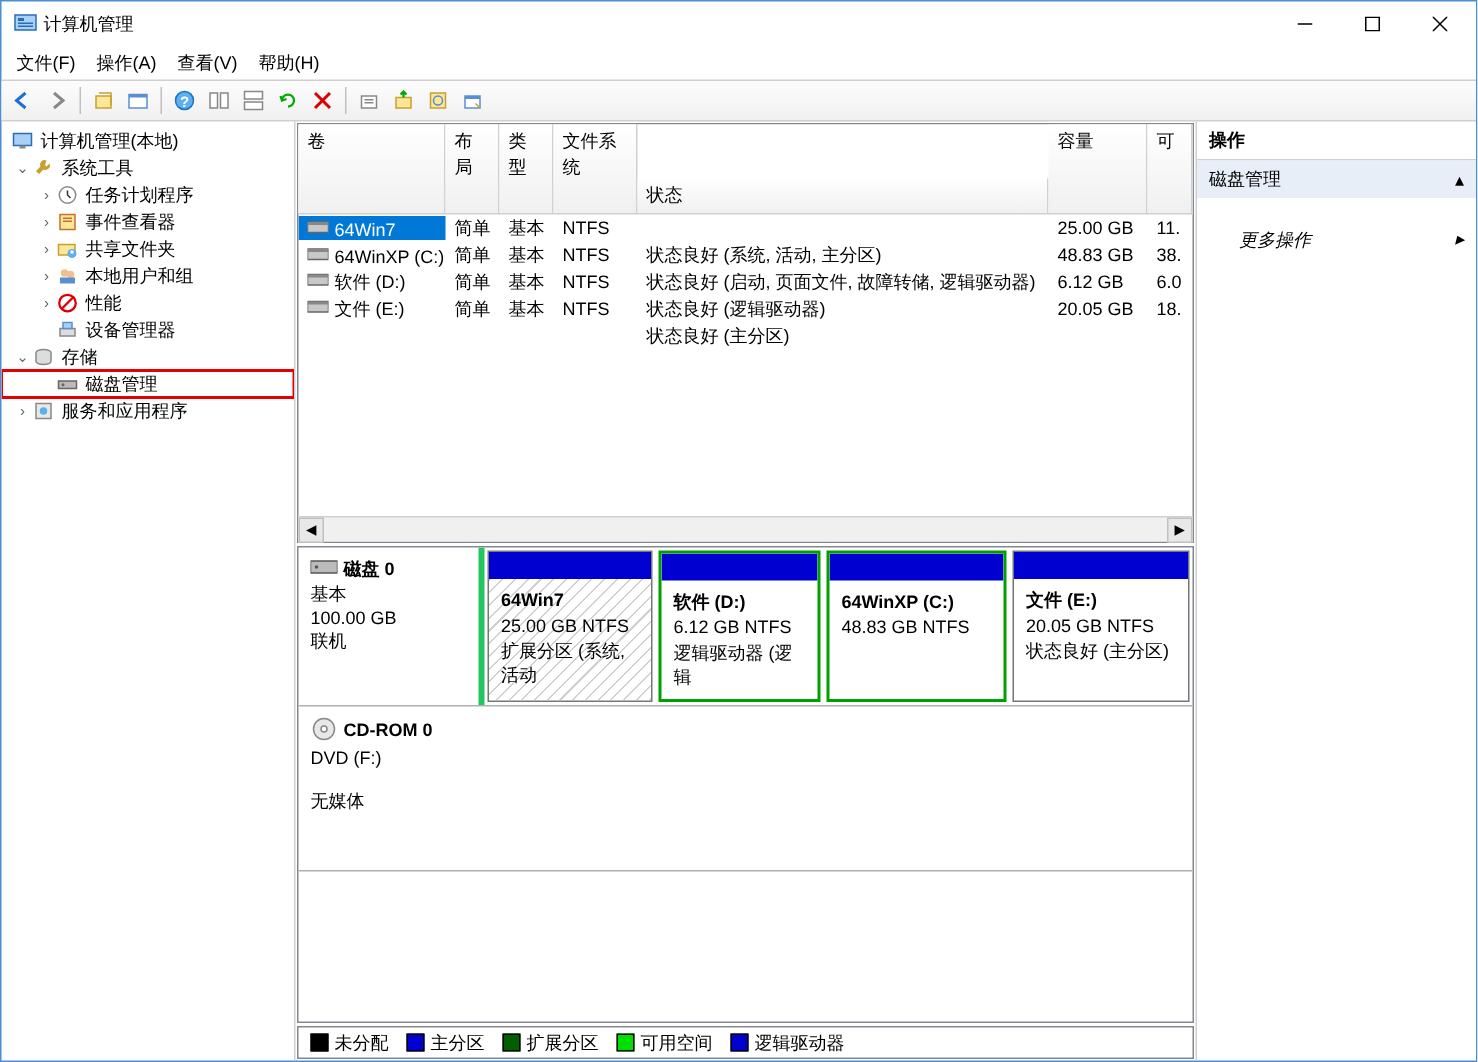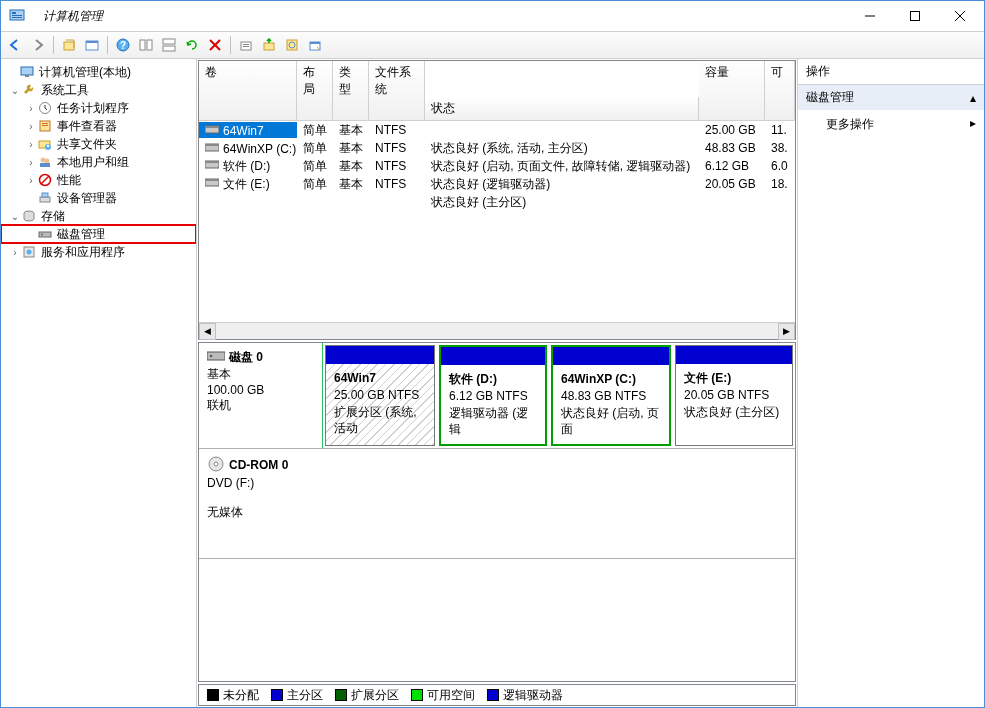--- a/index.html
+++ b/index.html
@@ -1,20 +1,20 @@
 <!DOCTYPE html>
 <html><head>
 <meta charset="utf-8">
 <style>
 * { box-sizing: border-box; margin: 0; padding: 0; }
 body { font-family: "Microsoft YaHei", "Segoe UI", sans-serif; font-size: 12px; background: #fff; width: 985px; height: 708px; overflow: hidden; }
 .window { border: 1px solid #4a8ed6; width: 985px; height: 708px; display: flex; flex-direction: column; }
 .titlebar { height: 30px; display: flex; align-items: center; padding: 0 2px 0 8px; }
 .titlebar .app-icon svg { width: 16px; height: 16px; }
-.titlebar .title { margin-left: 18px; flex: 1; font-style: italic; }
+.titlebar .title { margin-left: 4px; flex: 1; }
 .win-controls { display: flex; }
 .win-btn { width: 45px; height: 29px; display: flex; align-items: center; justify-content: center; cursor: default; }
 
 .menubar { height: 22px; display: flex; align-items: center; padding: 0 4px; gap: 2px; }
 .menu-item { padding: 2px 6px; }
 
 .toolbar { height: 28px; border-top: 1px solid #d0d0d0; border-bottom: 1px solid #d0d0d0; display: flex; align-items: center; padding: 0 4px; gap: 3px; background: linear-gradient(#fdfdfd,#f0f0f0); }
 .tool-btn { width: 20px; height: 20px; display: flex; align-items: center; justify-content: center; border: 1px solid transparent; }
 .tool-sep { width: 1px; height: 18px; background: #c0c0c0; margin: 0 2px; }
 
@@ -34,38 +34,38 @@
 .vol-row { display: flex; height: 18px; align-items: center; }
 .vol-row .cell { padding: 0 6px; white-space: nowrap; overflow: hidden; }
 .vol-row.selected .cell.first { background: #0078d7; color: #fff; }
 .vol-icon { width: 16px; height: 14px; display: inline-flex; align-items: center; margin-right: 2px; }
 .hscroll { height: 17px; background: #f0f0f0; border-top: 1px solid #d0d0d0; display: flex; align-items: center; }
 .hscroll .arr { width: 17px; height: 17px; display: flex; align-items: center; justify-content: center; border: 1px solid #c0c0c0; background: #e8e8e8; font-size: 9px; }
 .hscroll .track { flex: 1; }
 
 .disk-pane { flex: 1; border: 1px solid #828790; margin: 1px; overflow: auto; }
 .disk-row { display: flex; border-bottom: 1px solid #b0b0b0; }
-.disk-info { width: 128px; padding: 6px 8px; border-right: 1px solid #22c55e; }
+.disk-info { width: 128px; padding: 6px 8px; border-right: 4px solid #22c55e; }
 .disk-info .dicon { display: inline-block; vertical-align: middle; margin-right: 4px; }
 .disk-info .dname { font-weight: bold; }
 .parts { flex: 1; display: flex; padding: 0; }
 .part { border: 1px solid #767676; margin: 2px; display: flex; flex-direction: column; overflow: hidden; }
 .part .part-head { height: 18px; background: #0000d0; }
 .part .part-body { padding: 6px 8px; flex: 1; font-size: 12px; line-height: 1.4; }
 .part.hatched .part-body { background-image: repeating-linear-gradient(135deg,#d0d0d0 0,#d0d0d0 1px,transparent 1px,transparent 6px); }
 .part.green { border: 2px solid #00a000; }
 .part .part-name { font-weight: bold; }
 
 .legend { height: 22px; border: 1px solid #828790; margin: 1px; display: flex; align-items: center; padding: 0 8px; gap: 4px; }
 .leg-sw { width: 12px; height: 12px; border: 1px solid #000; }
 
 .actions-pane { width: 186px; }
-.actions-head { padding: 4px 8px; border-bottom: 1px solid #d0d0d0; }
+.actions-head { padding: 4px 8px; border-bottom: 1px solid #d0d0d0; font-weight: bold; }
 .actions-sec { background: #e8eef7; padding: 4px 8px; display: flex; justify-content: space-between; align-items: center; }
-.actions-item { padding: 6px 8px 6px 28px; display: flex; justify-content: space-between; }
+.actions-item { padding: 20px 8px 6px 28px; display: flex; justify-content: space-between; font-style: italic; }
 
 .col-vol { width: 98px; }
 .col-lay { width: 36px; }
 .col-typ { width: 36px; }
 .col-fs { width: 56px; }
 .col-st { flex: 1; min-width: 120px; margin-top: 36px; }
 .col-cap { width: 66px; }
 .col-free { width: 30px; }
 </style>
 </head>
@@ -95,20 +95,26 @@
         </div>
       <div class="win-btn close">
           <svg width="10" height="10">
             <line x1="0" y1="0" x2="10" y2="10" stroke="#000"></line>
             <line x1="10" y1="0" x2="0" y2="10" stroke="#000"></line>
           </svg>
         </div>
     </div>
   </div>
 
+  <div class="menubar">
+    <span class="menu-item">文件(F)</span>
+    <span class="menu-item">操作(A)</span>
+    <span class="menu-item">查看(V)</span>
+    <span class="menu-item">帮助(H)</span>
+  </div>
 
   <div class="toolbar">
     <div class="tool-btn">
         <svg width="14" height="14">
           <path d="M9 2 L3 7 L9 12" fill="none" stroke="#1e6fd6" stroke-width="2"></path>
         </svg>
       </div>
     <div class="tool-btn">
         <svg width="14" height="14">
           <path d="M5 2 L11 7 L5 12" fill="none" stroke="#888" stroke-width="2"></path>
@@ -182,21 +188,21 @@
         <svg width="14" height="14">
           <rect x="2" y="4" width="10" height="8" fill="#fff" stroke="#5a8ed0"></rect>
           <rect x="2" y="4" width="10" height="2" fill="#5a8ed0"></rect>
           <path d="M9 9 L12 12" stroke="#c8a030"></path>
         </svg>
       </div>
   </div>
 
   <div class="main">
     <div class="tree-pane">
-      <div class="tree-item" style="padding-left:18px">
+      <div class="tree-item" style="padding-left:6px">
         <span class="tree-icon">
             <svg width="14" height="14">
               <rect x="1" y="2" width="12" height="8" fill="#a9d0f5" stroke="#2a6db5"></rect>
               <rect x="5" y="10" width="4" height="2" fill="#888"></rect>
             </svg>
           </span>
         <span class="tree-label">计算机管理(本地)</span>
       </div>
       <div class="tree-item" style="padding-left:8px">
         <span class="tree-toggle">⌄</span>
@@ -402,21 +408,20 @@
                   <div class="part-name">软件  (D:)</div>
                   <div>6.12 GB NTFS</div>
                   <div>逻辑驱动器 (逻辑</div>
                 </div>
               </div>
               <div class="part green" style="width: 120px;">
                 <div class="part-head"></div>
                 <div class="part-body">
                   <div class="part-name">64WinXP   (C:)</div>
                   <div>48.83 GB NTFS</div>
-                  <div>状态良好 (启动, 页面</div>
                 </div>
               </div>
               <div class="part" style="width: 118px;">
                 <div class="part-head"></div>
                 <div class="part-body">
                   <div class="part-name">文件  (E:)</div>
                   <div>20.05 GB NTFS</div>
                   <div>状态良好 (主分区)</div>
                 </div>
               </div>

